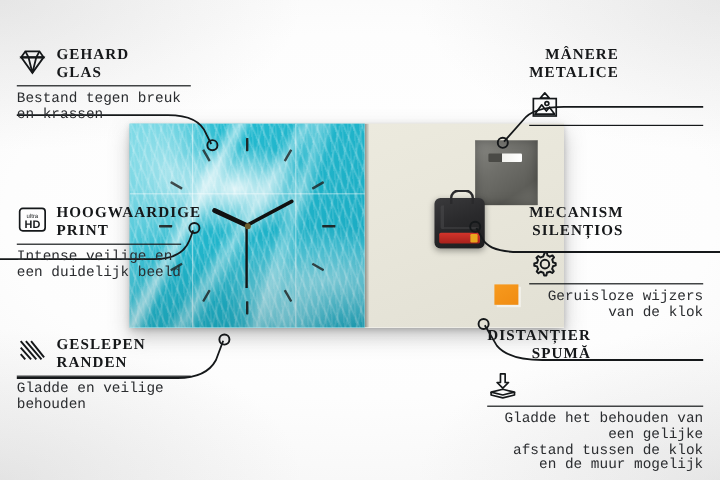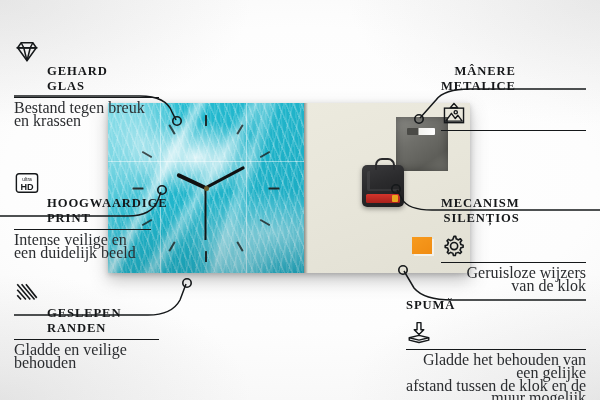--- a/index.html
+++ b/index.html
@@ -131,28 +131,28 @@
   .hand.second{width:1.5px;height:52px;margin-left:-.75px;margin-top:-52px;background:#151515;}
   .hub{position:absolute;left:50%;top:50%;width:5px;height:5px;margin:-2.5px 0 0 -2.5px;
        background:#6a5a2a;border-radius:50%;}
 
   
   .callout{position:absolute;}
   .callout .head{display:flex;align-items:flex-start;gap:7px;}
   .callout .titles{
     font-family:"Liberation Serif", serif;
     font-weight:bold;letter-spacing:.9px;color:#16181a;
-    font-size:12.6px;line-height:15px;text-transform:uppercase;margin-top:26px;
+    font-size:12.6px;line-height:15px;text-transform:uppercase;
   }
   .callout .rule{
     height:1.4px;background:#15181a;margin-top:3px;
   }
   .callout .desc{
-    font-family:Liberation Serif, serif;
-    font-size:16px;line-height:12.6px;color:#2b2d30;margin-top:4px;
+    font-family:Liberation Mono, monospace;
+    font-size:12px;line-height:12.6px;color:#2b2d30;margin-top:4px;
   }
   .callout.right .head{flex-direction:column;justify-content:flex-end;}
   .callout.right .titles{text-align:right;}
   .callout.right .desc{text-align:right;}
   .ico{width:26px;height:26px;flex:0 0 26px;display:block;}
   .ico svg{display:block;width:26px;height:26px;}
 
   
   #leaders{position:absolute;left:0;top:0;width:600px;height:400px;pointer-events:none;}
 </style>
@@ -332,20 +332,21 @@
     <div class="rule" style="width:145px;"></div>
     <div class="desc">
       <div>Geruisloze wijzers</div>
       <div>van de klok</div>
     </div>
   </div>
 
   <div class="callout right" style="left:406px;top:272px;width:180px;">
     <div class="head">
       <div class="titles">
+        <div>DISTANȚIER</div>
         <div>SPUMĂ</div>
       </div>
       <span class="ico">
         <svg viewBox="0 0 24 24" fill="none" stroke="#15181a" stroke-width="1.3">
           <path d="M10.2,2.4 L13.8,2.4 L13.8,9 L16.4,9 L12,13.4 L7.6,9 L10.2,9 Z" stroke-linejoin="round"></path>
           <path d="M12,14.2 L21,16.4 L12,18.6 L3,16.4 Z" stroke-linejoin="round"></path>
           <path d="M3,16.4 L3,18.6 L12,20.8 L21,18.6 L21,16.4" stroke-linejoin="round"></path>
         </svg>
       </span>
     </div>

